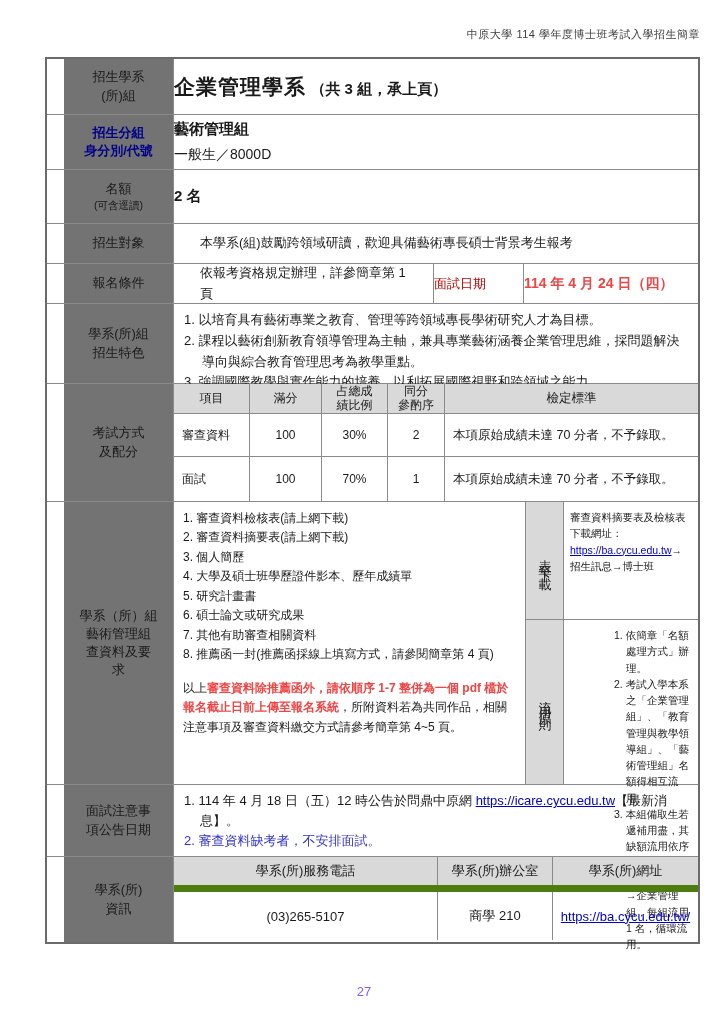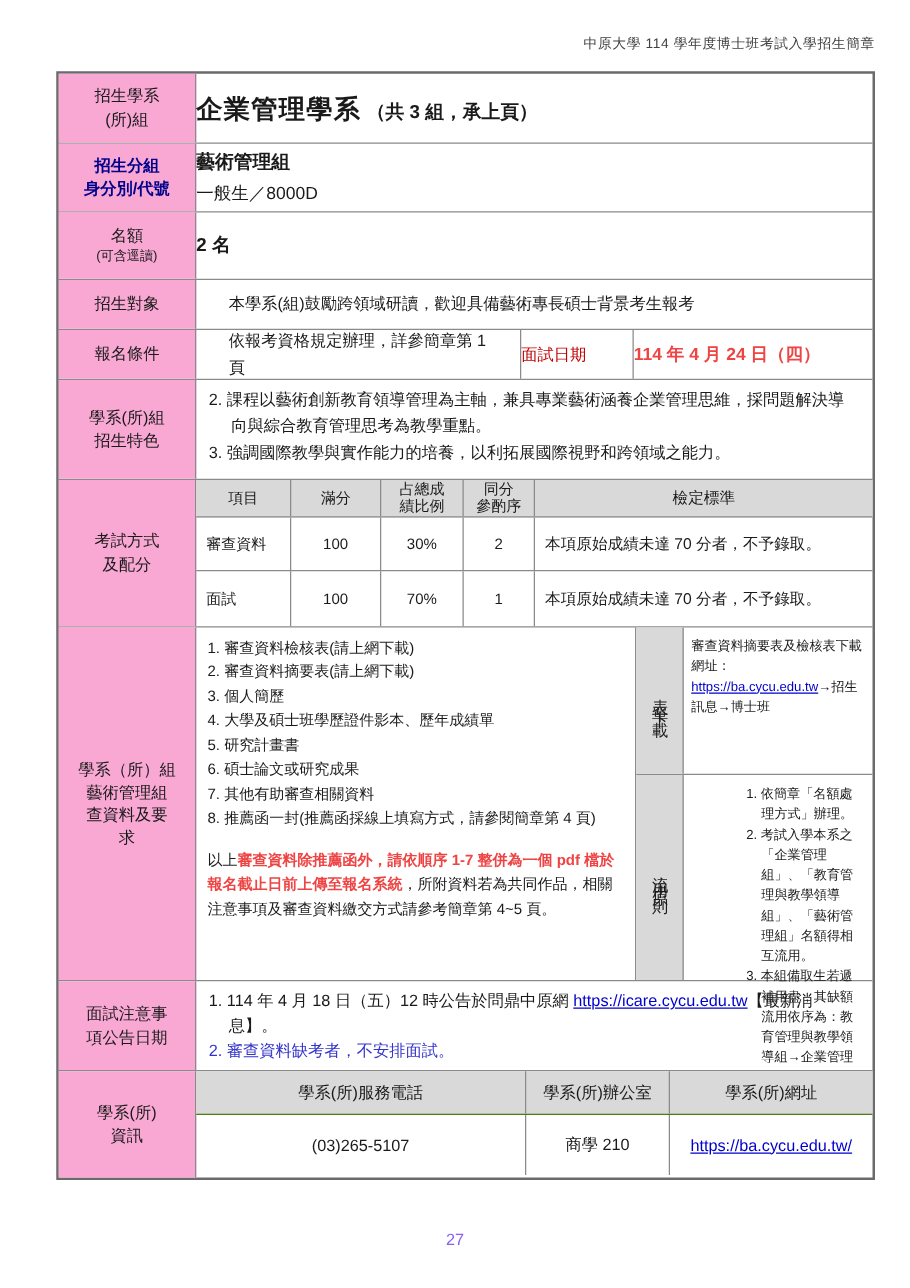--- a/index.html
+++ b/index.html
@@ -7,23 +7,23 @@
     font-family:"Liberation Sans","DejaVu Sans",sans-serif; color:#1a1a1a; }
   body { position:relative; }
 
   .doc-header { position:absolute; top:27px; right:28px; font-size:11px; color:#404040; letter-spacing:.5px; }
   .page-number { position:absolute; top:984px; left:0; width:100%; text-align:center; font-size:13px; color:#8b5cf6; }
 
   .sheet { position:absolute; left:45px; top:57px; width:655px; border:2px solid #6b6b6b; background:#fff; }
   .row { display:flex; border-bottom:1px solid #8a8a8a; }
   .row:last-child { border-bottom:none; }
 
-  .label-cell { flex:0 0 110px; width:110px; background:#f9a8d4; border-right:1px solid #8a8a8a;
+  .label-cell { flex:0 0 110px; width:110px; background:#737373; border-right:1px solid #8a8a8a;
     display:flex; flex-direction:column; justify-content:center; align-items:center;
-    text-align:center; font-size:13px; line-height:1.4; padding:2px; }
+    text-align:center; font-size:13px; line-height:1.4; padding:2px;margin-left:17px; }
   .label-cell .lbl { white-space:pre-line; }
   .label-cell .lbl-sub { font-size:10.5px; }
   .label-navy { color:#00008b; font-weight:bold; }
 
   .content-cell { flex:1; display:flex; }
   .center-cell { flex:1; display:flex; flex-direction:column; justify-content:center; align-items:flex-start; text-align:center; }
   .text-cell { flex:1; display:flex; align-items:center; padding:4px 26px; font-size:13px; line-height:1.55; }
 
   .title-main { font-size:21px; font-weight:bold; letter-spacing:1px; }
   .title-sub { font-size:15px; font-weight:bold; }
@@ -68,21 +68,21 @@
   .form-row { height:118px; }
   .transfer-row { height:164px; }
 
   
   .notice-cell { flex:1; padding:6px 10px; font-size:13px; line-height:1.55; }
   .notice-cell .li { padding-left:16px; text-indent:-16px; }
 
   
   .info { flex:1; display:flex; flex-direction:column; }
   .info-row { display:flex; }
-  .info-head { background:#d9d9d9; height:35px; border-bottom:1px solid #4d7c0f; }
+  .info-head { background:#d9d9d9; height:35px; border-bottom:7px solid #4d7c0f; }
   .info-body { height:48px; }
   .info-cell { display:flex; justify-content:center; align-items:center; text-align:center;
     font-size:13px; border-right:1px solid #8a8a8a; }
   .info-cell:last-child { border-right:none; }
   .i-phone { flex:0 0 264px; } .i-office { flex:0 0 115px; } .i-web { flex:1; }
 
   
   .r1 { height:56px; } .r2 { height:55px; } .r3 { height:54px; } .r4 { height:40px; }
   .r5 { height:40px; } .r6 { height:80px; } .r7 { height:118px; } .r8 { height:283px; }
   .r9 { height:72px; } .r10 { height:85px; }
@@ -144,20 +144,21 @@
     <div class="center-cell red-bold" style="font-size:14px;">114 年 4 月 24 日（四）</div>
   </div>
 
   <div class="row r6">
     <div class="label-cell">
       <span class="lbl">學系(所)組
 招生特色</span>
     </div>
     <div class="content-cell">
       <div class="hang-list">
+        <div class="li">1. 以培育具有藝術專業之教育、管理等跨領域專長學術研究人才為目標。</div>
         <div class="li">2. 課程以藝術創新教育領導管理為主軸，兼具專業藝術涵養企業管理思維，採問題解決導向與綜合教育管理思考為教學重點。</div>
         <div class="li">3. 強調國際教學與實作能力的培養，以利拓展國際視野和跨領域之能力。</div>
       </div>
     </div>
   </div>
 
   <div class="row r7">
     <div class="label-cell">
       <span class="lbl">考試方式
 及配分</span>

